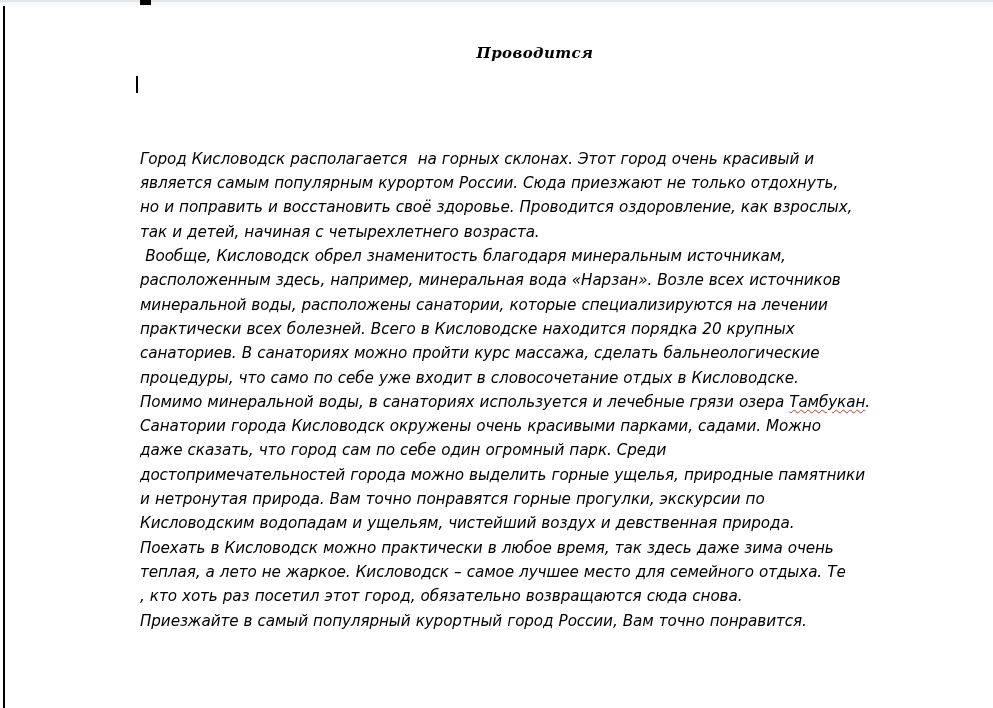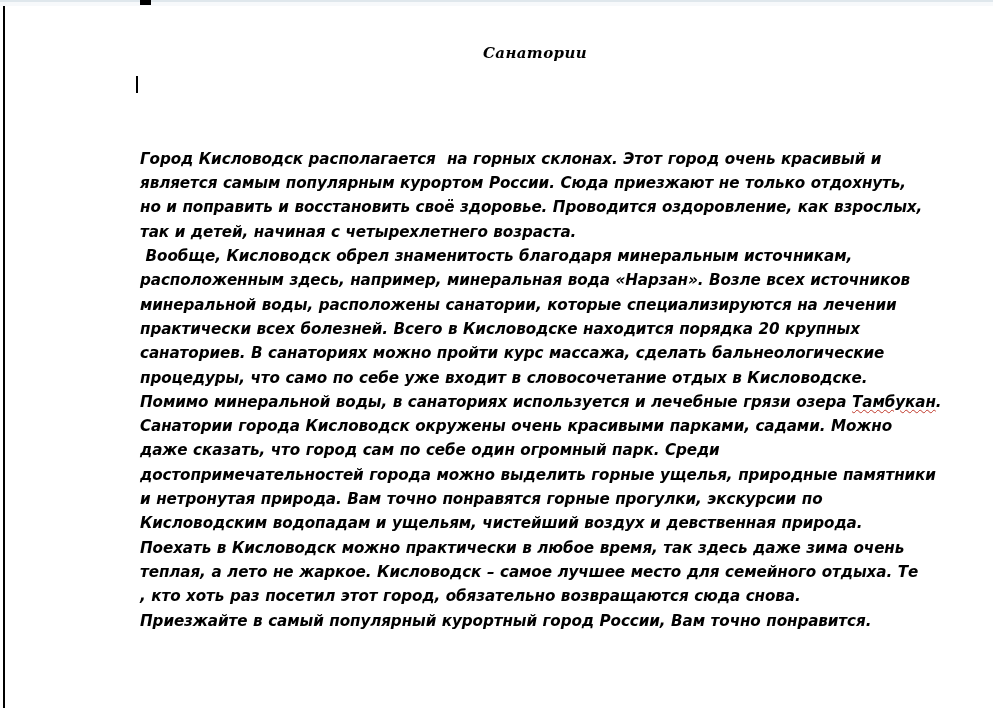--- a/index.html
+++ b/index.html
@@ -80,21 +80,20 @@
   .body-text {
     position: relative;
     font-family: "DejaVu Sans", sans-serif;
     font-style: italic;
     font-size: 15.2px;
     line-height: 24.3px;
     color: #000000;
     white-space: pre-wrap;
     word-spacing: 0.4px;
     letter-spacing: -0.1px;
-    font-weight: bold;
   }
 
   .body-text .line {
     display: block;
     white-space: pre;
   }
 
   
   .caret {
     position: absolute;
@@ -119,21 +118,21 @@
 
 <div class="page">
 
   <div class="top-rule"></div>
   <div class="top-rule-2"></div>
   <div class="left-rule"></div>
   <div class="top-tick"></div>
 
   <div class="doc">
 
-    <div class="doc-title">Санатории</div>
+    <div class="doc-title">Проводится</div>
 
     <div class="body-text" id="body-text">
       <span class="caret"></span>
     <span class="line">Город Кисловодск располагается  на горных склонах. Этот город очень красивый и</span><span class="line">является самым популярным курортом России. Сюда приезжают не только отдохнуть,</span><span class="line">но и поправить и восстановить своё здоровье. Проводится оздоровление, как взрослых,</span><span class="line">так и детей, начиная с четырехлетнего возраста.</span><span class="line"> Вообще, Кисловодск обрел знаменитость благодаря минеральным источникам,</span><span class="line">расположенным здесь, например, минеральная вода «Нарзан». Возле всех источников</span><span class="line">минеральной воды, расположены санатории, которые специализируются на лечении</span><span class="line">практически всех болезней. Всего в Кисловодске находится порядка 20 крупных</span><span class="line">санаториев. В санаториях можно пройти курс массажа, сделать бальнеологические</span><span class="line">процедуры, что само по себе уже входит в словосочетание отдых в Кисловодске.</span><span class="line">Помимо минеральной воды, в санаториях используется и лечебные грязи озера <span class="misspelled">Тамбукан</span>.</span><span class="line">Санатории города Кисловодск окружены очень красивыми парками, садами. Можно</span><span class="line">даже сказать, что город сам по себе один огромный парк. Среди</span><span class="line">достопримечательностей города можно выделить горные ущелья, природные памятники</span><span class="line">и нетронутая природа. Вам точно понравятся горные прогулки, экскурсии по</span><span class="line">Кисловодским водопадам и ущельям, чистейший воздух и девственная природа.</span><span class="line">Поехать в Кисловодск можно практически в любое время, так здесь даже зима очень</span><span class="line">теплая, а лето не жаркое. Кисловодск – самое лучшее место для семейного отдыха. Те</span><span class="line">, кто хоть раз посетил этот город, обязательно возвращаются сюда снова.</span><span class="line">Приезжайте в самый популярный курортный город России, Вам точно понравится.</span></div>
 
   </div>
 
 </div>
 
 </body></html>

